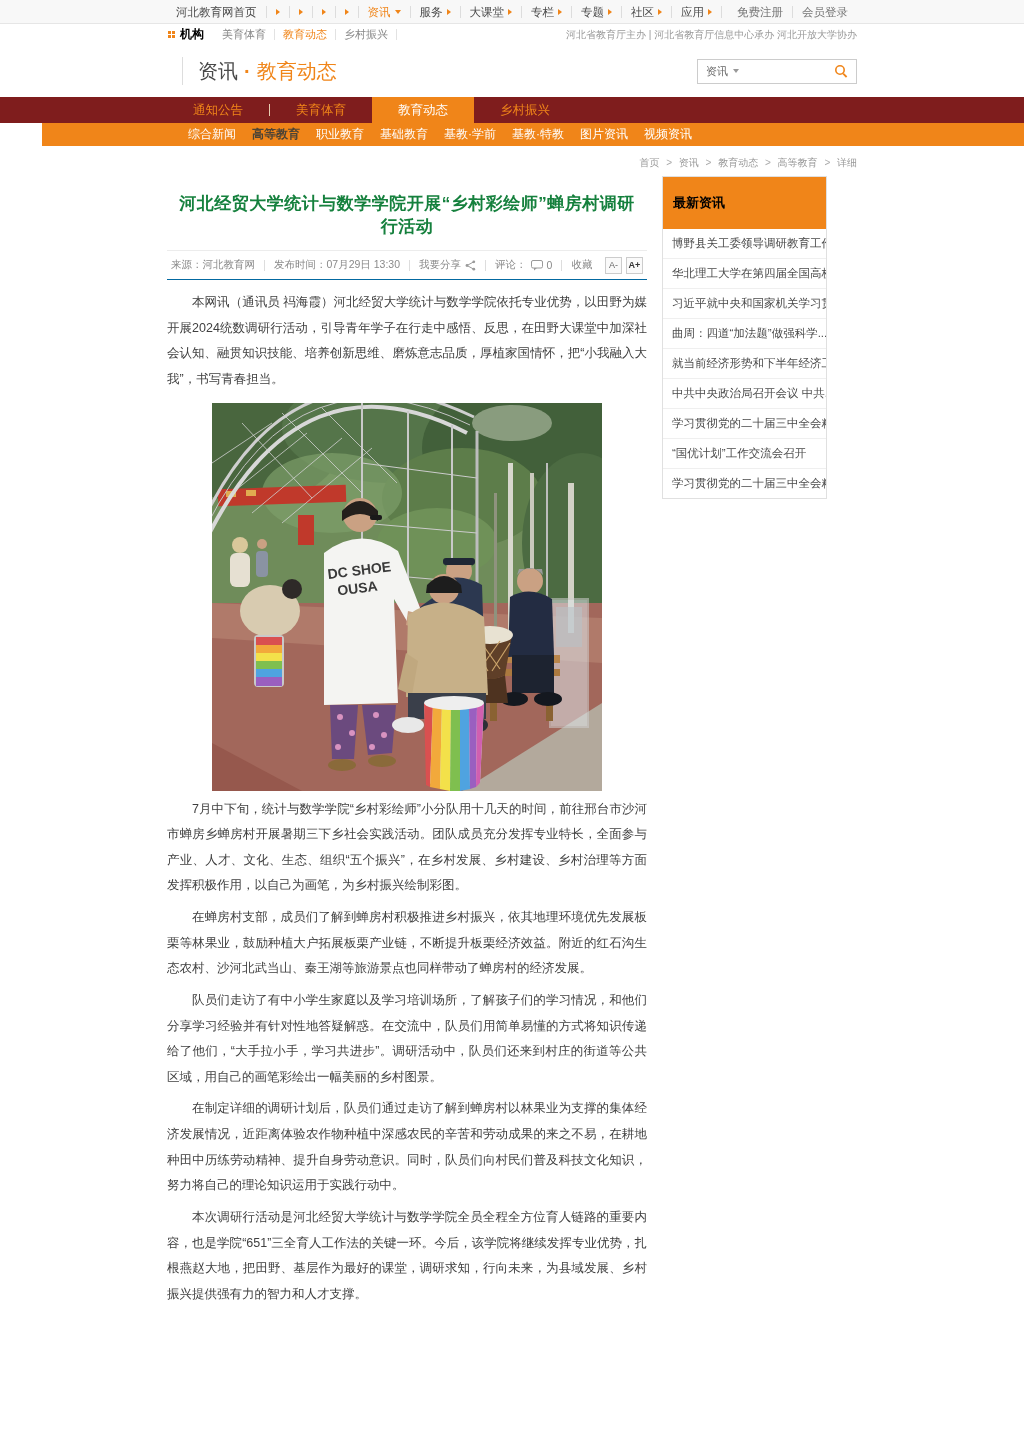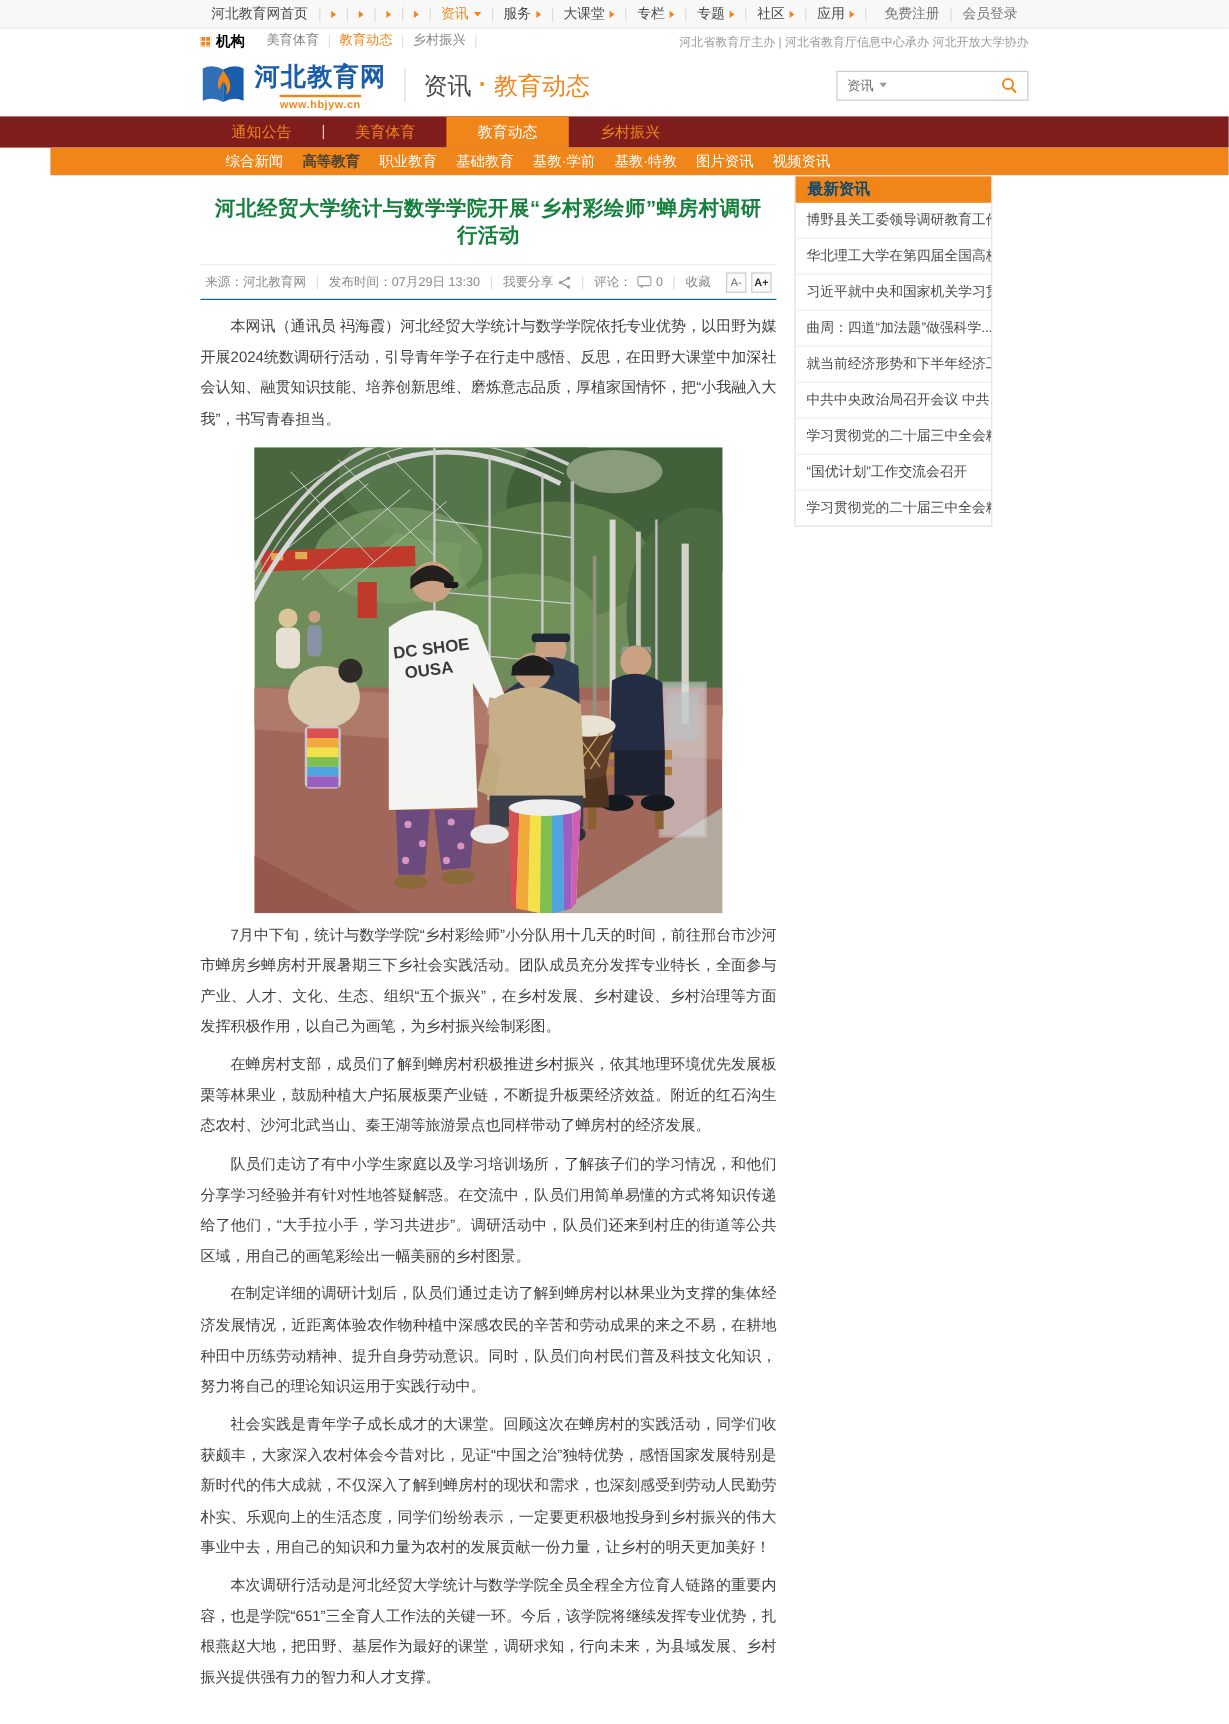--- a/index.html
+++ b/index.html
@@ -64,21 +64,21 @@
 
   
   .breadcrumb { text-align:right; font-size:10px; color:#999; padding:10px 0 6px; }
   .bc-item { cursor:pointer; }
   .bc-sep { margin:0 4px; color:#aaa; }
 
   
   .main { display:flex; gap:15px; align-items:flex-start; }
   .article { width:480px; }
   .sidebar { width:165px; border:1px solid #e0e0e0; }
-  .sidebar-title { background:#f08519; color:#0c4a6e; font-size:13px; font-weight:bold; padding:2px 10px; }
+  .sidebar-title { background:#f08519; color:#000000; font-size:13px; font-weight:bold; padding:17px 10px; }
   .sidebar-item { font-size:11.5px; color:#4a4a4a; padding:7px 9px; border-bottom:1px solid #efefef; cursor:pointer; white-space:nowrap; overflow:hidden; }
   .sidebar-item:last-child { border-bottom:none; }
 
   .article-title { font-size:17px; font-weight:bold; color:#15803d; text-align:center; padding:16px 6px 12px; letter-spacing:.5px; }
   .meta { display:flex; align-items:center; border-top:1px solid #ececec; border-bottom:1px solid #0369a1; height:30px; font-size:10.5px; color:#8a8a8a; gap:9px; padding:0 4px; }
   .meta-sep { width:1px; height:11px; background:#ddd; }
   .meta-item { display:flex; align-items:center; gap:4px; white-space:nowrap; }
   .meta-item.link { cursor:pointer; }
   .font-btns { margin-left:auto; display:flex; gap:4px; }
   .font-btn { width:17px; height:17px; border:1px solid #ccc; font-size:9px; display:flex; align-items:center; justify-content:center; color:#666; background:#fafafa; cursor:pointer; }
@@ -156,31 +156,20 @@
       </div>
       <span class="sb-link">美育体育</span>
       <span class="sb-link hot">教育动态</span>
       <span class="sb-link">乡村振兴</span>
       <span class="sb-right">河北省教育厅主办 | 河北省教育厅信息中心承办 河北开放大学协办</span>
     </div>
   </div>
 
   <div class="header">
     <div class="inner">
-      <div class="logo">
-        <svg width="38" height="36" viewBox="0 0 38 36">
-          <path d="M2 4 Q10 0 19 5 L19 32 Q10 27 2 31 Z" fill="#2f6fb5"></path>
-          <path d="M36 4 Q28 0 19 5 L19 32 Q28 27 36 31 Z" fill="#1a5dab"></path>
-          <path d="M19 6 C15 12 13 17 16 22 C17 18 18 17 19 15 C22 18 23 22 21 26 C27 23 26 14 19 6 Z" fill="#f08519"></path>
-        </svg>
-        <div class="logo-text">
-          <span class="site-name">河北教育网</span>
-          <span class="site-url">www.hbjyw.cn</span>
-        </div>
-      </div>
       <div class="hdr-div"></div>
       <div class="section-title">
         <span class="sec-a">资讯</span>
         <span class="sec-dot">·</span>
         <span class="sec-b">教育动态</span>
       </div>
       <div class="search">
         <span class="search-cat">资讯</span>
         <span class="chev"></span>
         <button class="search-btn">
@@ -210,20 +199,31 @@
       <span class="sn-item">职业教育</span>
       <span class="sn-item">基础教育</span>
       <span class="sn-item">基教·学前</span>
       <span class="sn-item">基教·特教</span>
       <span class="sn-item">图片资讯</span>
       <span class="sn-item">视频资讯</span>
     </div>
   </div>
 
   <div class="inner">
+    <div class="breadcrumb">
+      <span class="bc-item">首页</span>
+      <span class="bc-sep">&gt;</span>
+      <span class="bc-item">资讯</span>
+      <span class="bc-sep">&gt;</span>
+      <span class="bc-item">教育动态</span>
+      <span class="bc-sep">&gt;</span>
+      <span class="bc-item">高等教育</span>
+      <span class="bc-sep">&gt;</span>
+      <span class="bc-item">详细</span>
+    </div>
 
     <div class="main">
 
       <div class="article">
         <h1 class="article-title">河北经贸大学统计与数学学院开展“乡村彩绘师”蝉房村调研行活动</h1>
 
         <div class="meta">
           <span class="meta-item">来源：河北教育网</span>
           <span class="meta-sep"></span>
           <span class="meta-item">发布时间：07月29日 13:30</span>
@@ -414,21 +414,20 @@
               <path d="M265 300 L272 300 L268 380 L264 384 Z" fill="#d05fb0"></path>
             </g>
             <ellipse cx="242" cy="300" rx="30" ry="7" fill="#eeeeee"></ellipse>
           </g>
         </svg>
 
         <p class="para">7月中下旬，统计与数学学院“乡村彩绘师”小分队用十几天的时间，前往邢台市沙河市蝉房乡蝉房村开展暑期三下乡社会实践活动。团队成员充分发挥专业特长，全面参与产业、人才、文化、生态、组织“五个振兴”，在乡村发展、乡村建设、乡村治理等方面发挥积极作用，以自己为画笔，为乡村振兴绘制彩图。</p>
         <p class="para">在蝉房村支部，成员们了解到蝉房村积极推进乡村振兴，依其地理环境优先发展板栗等林果业，鼓励种植大户拓展板栗产业链，不断提升板栗经济效益。附近的红石沟生态农村、沙河北武当山、秦王湖等旅游景点也同样带动了蝉房村的经济发展。</p>
         <p class="para">队员们走访了有中小学生家庭以及学习培训场所，了解孩子们的学习情况，和他们分享学习经验并有针对性地答疑解惑。在交流中，队员们用简单易懂的方式将知识传递给了他们，“大手拉小手，学习共进步”。调研活动中，队员们还来到村庄的街道等公共区域，用自己的画笔彩绘出一幅美丽的乡村图景。</p>
         <p class="para">在制定详细的调研计划后，队员们通过走访了解到蝉房村以林果业为支撑的集体经济发展情况，近距离体验农作物种植中深感农民的辛苦和劳动成果的来之不易，在耕地种田中历练劳动精神、提升自身劳动意识。同时，队员们向村民们普及科技文化知识，努力将自己的理论知识运用于实践行动中。</p>
-        <p class="para">社会实践是青年学子成长成才的大课堂。回顾这次在蝉房村的实践活动，同学们收获颇丰，大家深入农村体会今昔对比，见证“中国之治”独特优势，感悟国家发展特别是新时代的伟大成就，不仅深入了解到蝉房村的现状和需求，也深刻感受到劳动人民勤劳朴实、乐观向上的生活态度，同学们纷纷表示，一定要更积极地投身到乡村振兴的伟大事业中去，用自己的知识和力量为农村的发展贡献一份力量，让乡村的明天更加美好！</p>
         <p class="para">本次调研行活动是河北经贸大学统计与数学学院全员全程全方位育人链路的重要内容，也是学院“651”三全育人工作法的关键一环。今后，该学院将继续发挥专业优势，扎根燕赵大地，把田野、基层作为最好的课堂，调研求知，行向未来，为县域发展、乡村振兴提供强有力的智力和人才支撑。</p>
 
       </div>
 
       <aside class="sidebar">
         <div class="sidebar-title">最新资讯</div>
         <div class="sidebar-item">博野县关工委领导调研教育工作</div>
         <div class="sidebar-item">华北理工大学在第四届全国高校...</div>
         <div class="sidebar-item">习近平就中央和国家机关学习贯...</div>
         <div class="sidebar-item">曲周：四道“加法题”做强科学...</div>

